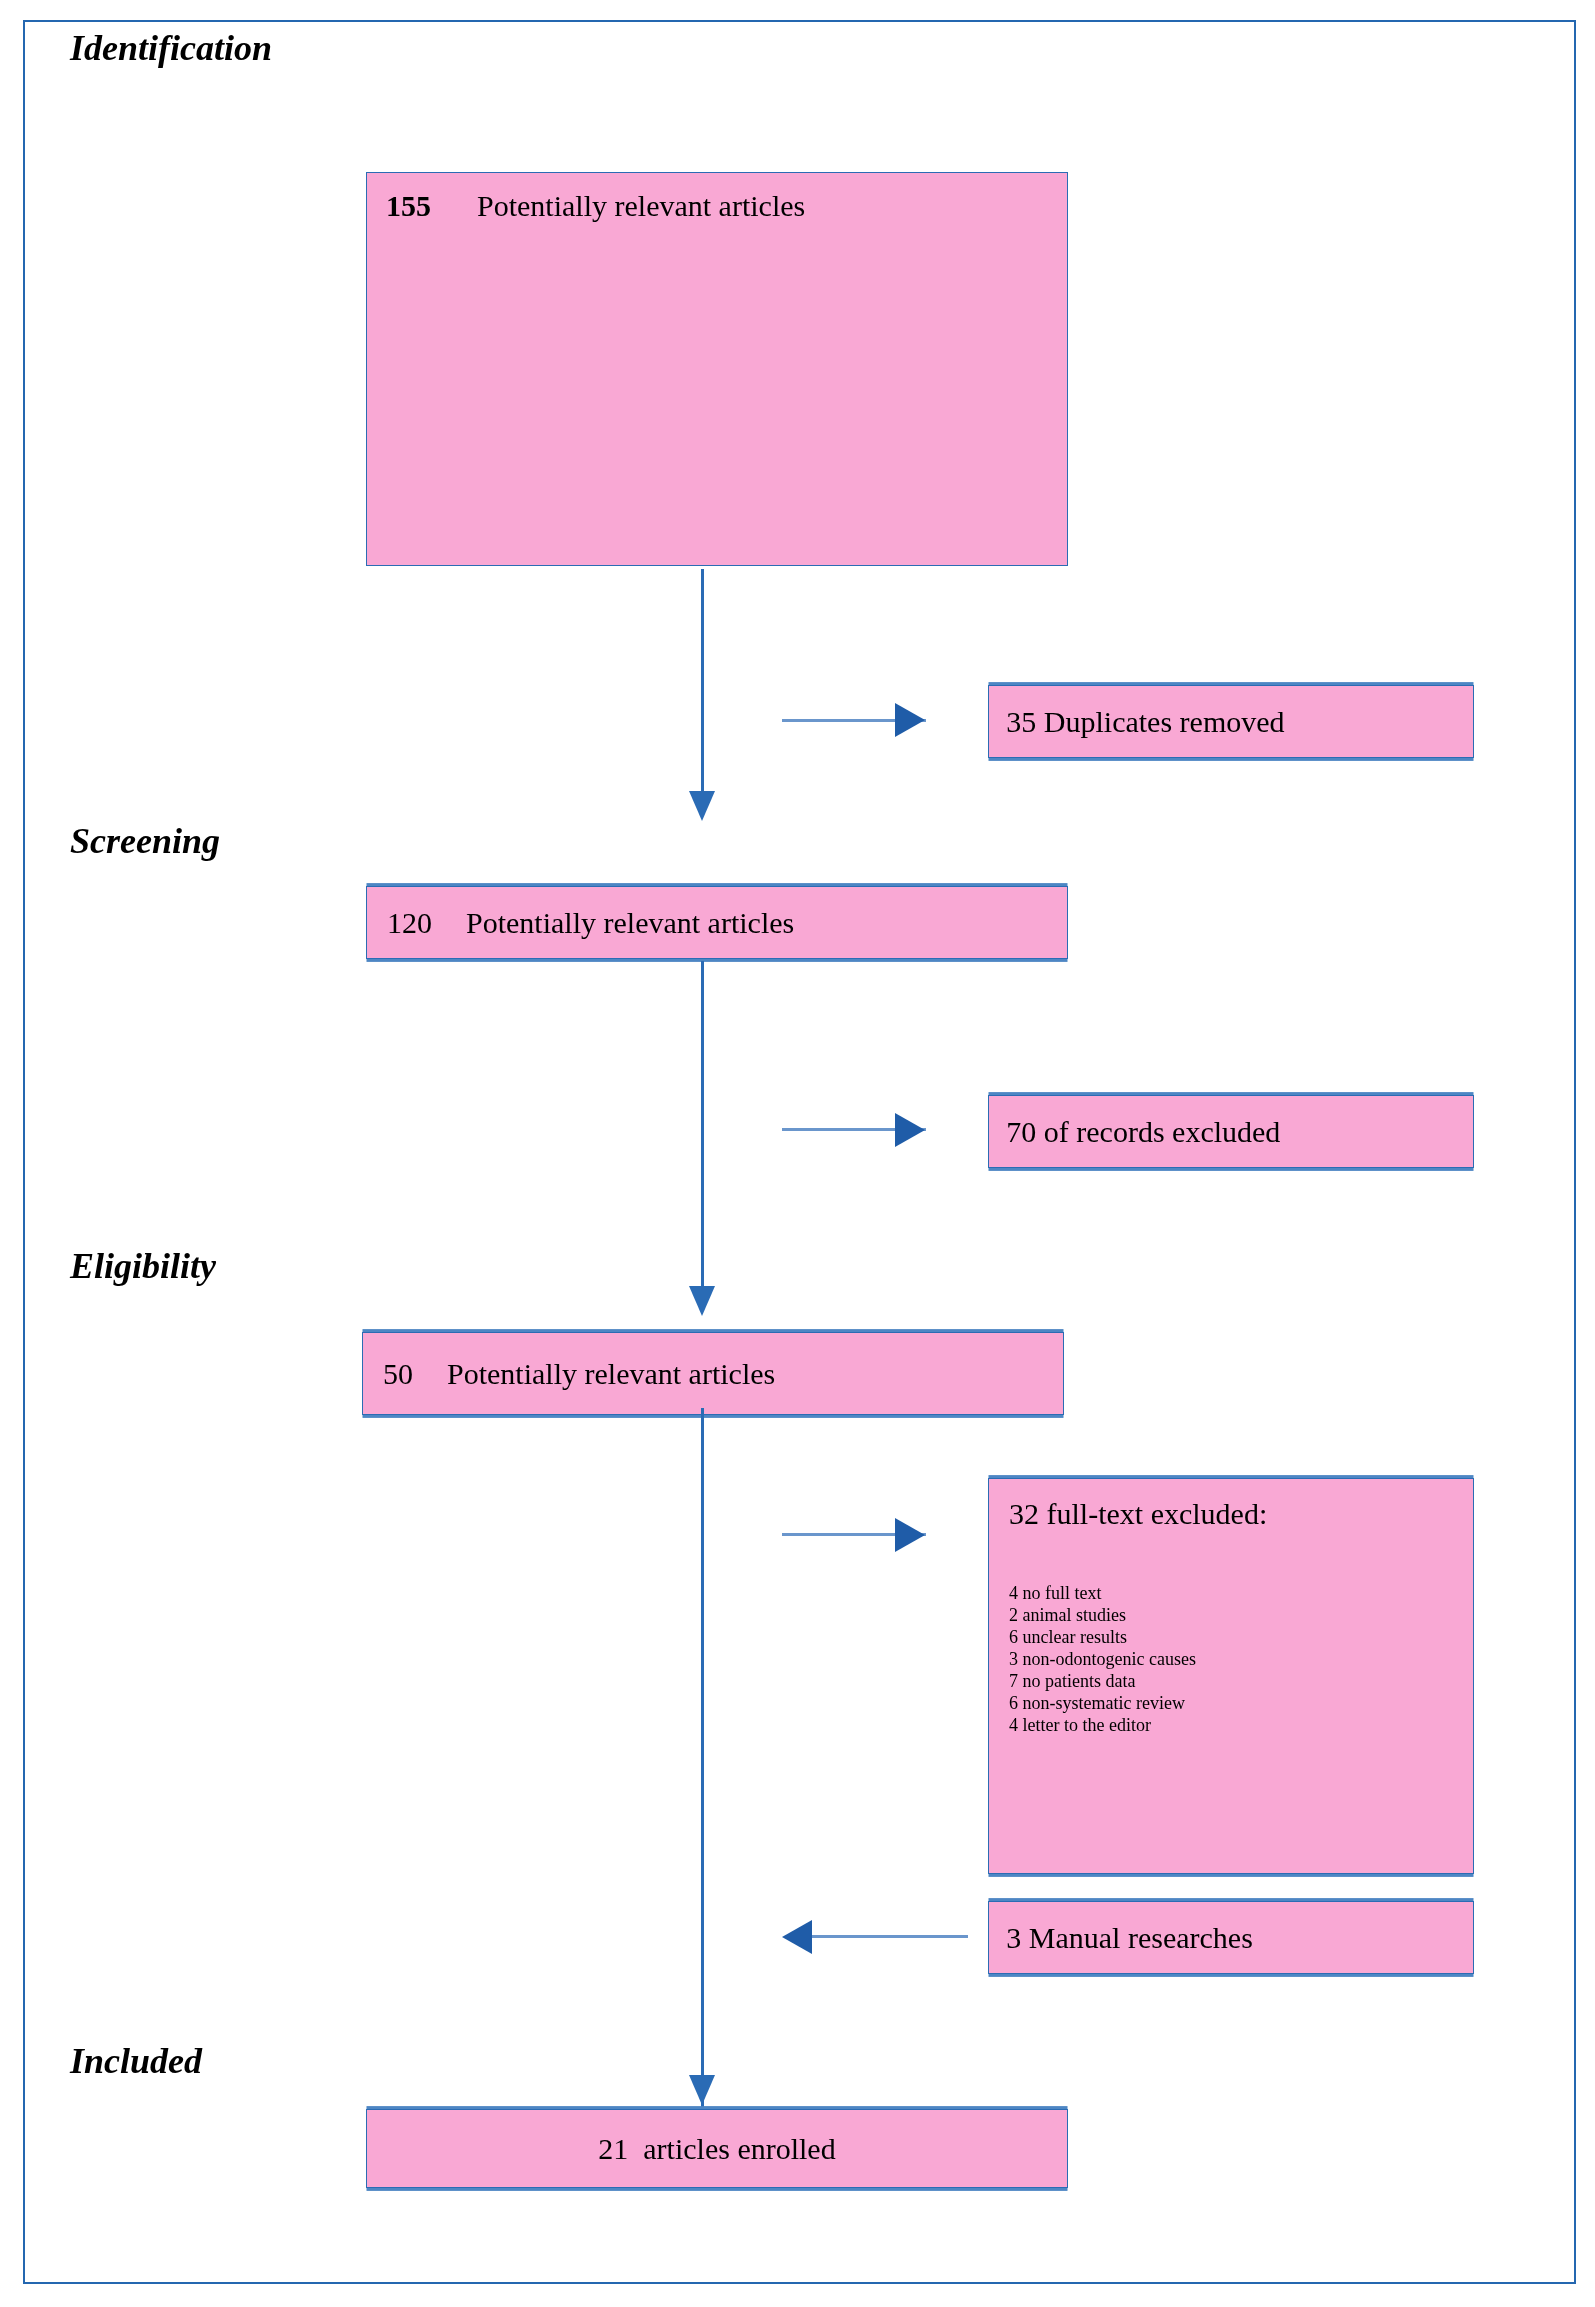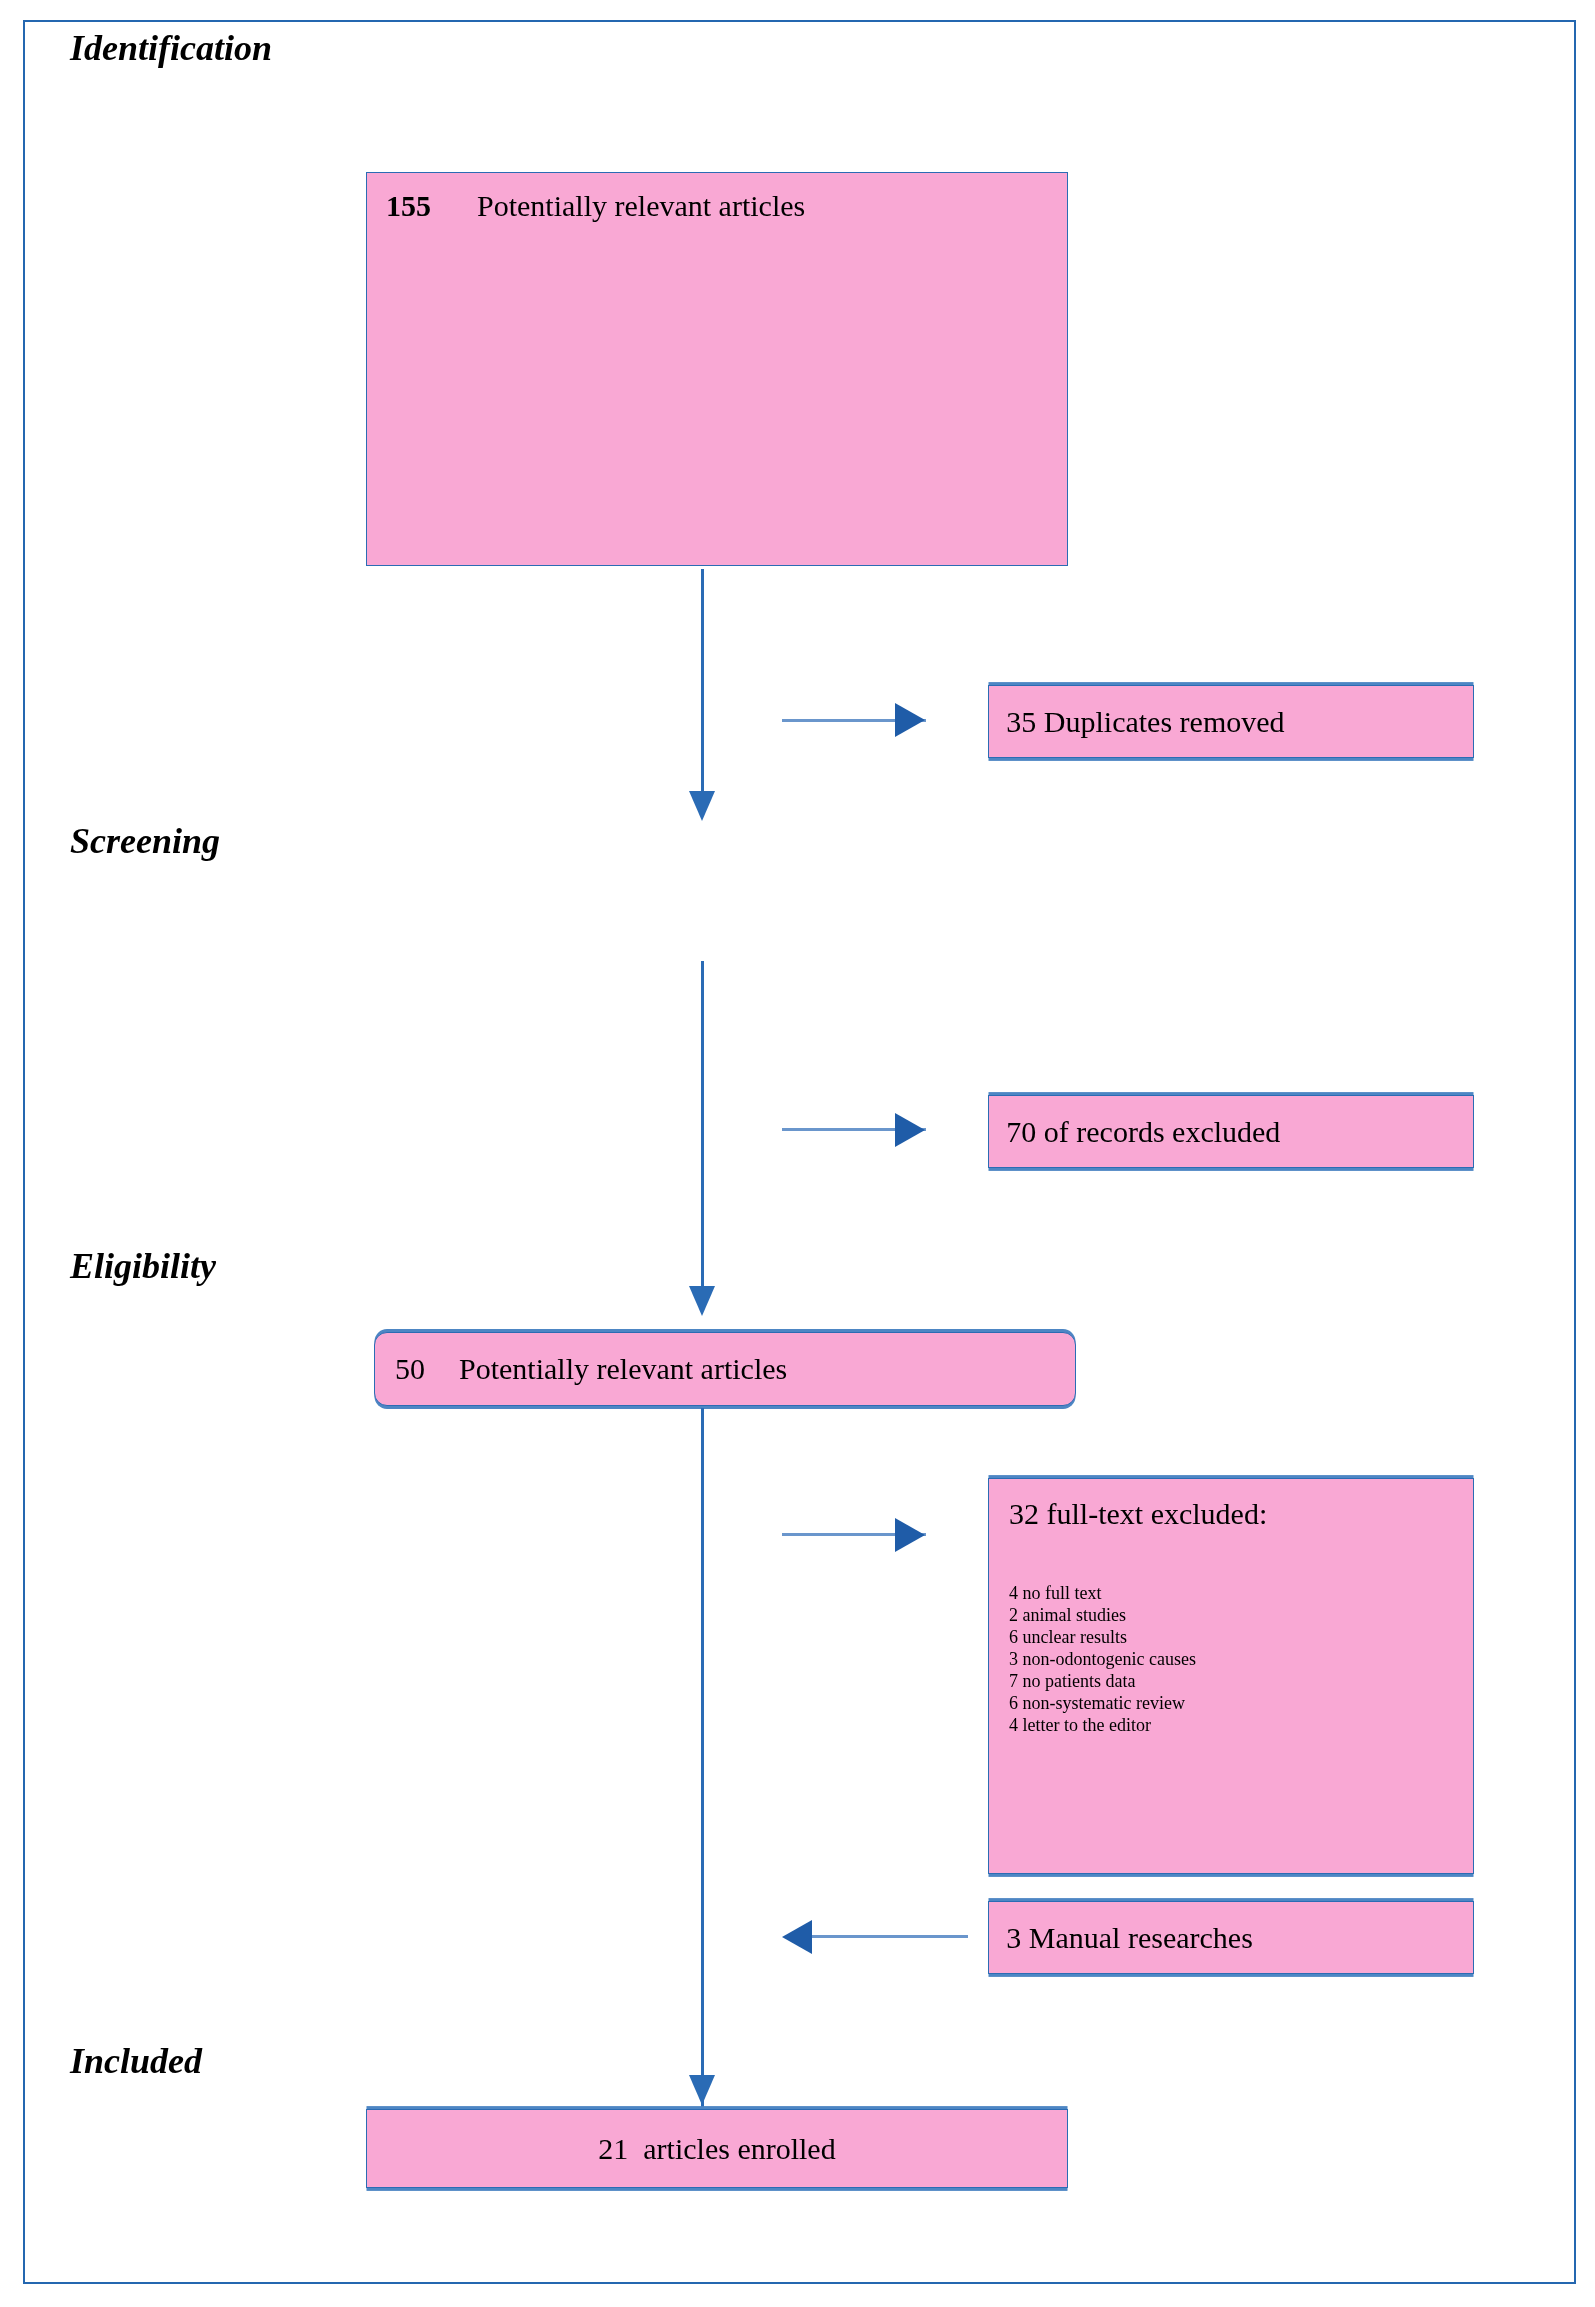--- a/index.html
+++ b/index.html
@@ -184,35 +184,40 @@
   <div class="h-stem" style="left:782px; top:719px; width:144px;"></div>
   <div class="h-head-right" style="left:895px; top:703px;"></div>
 
   <div class="box shadowed" style="left:968px; top:685px; width:486px; height:73px;">
     <div class="left-line">
       <span class="num">35</span>
       <span>Duplicates removed</span>
     </div>
   </div>
 
+  <div class="box shadowed" style="left:346px; top:886px; width:702px; height:73px;">
+    <div class="stage-line">
+      <span class="num">120</span><span class="gap"></span><span>Potentially relevant articles</span>
+    </div>
+  </div>
 
   <div class="v-stem" style="left:701px; top:961px; height:327px;"></div>
   <div class="v-head" style="left:689px; top:1286px;"></div>
 
   <div class="h-stem" style="left:782px; top:1128px; width:144px;"></div>
   <div class="h-head-right" style="left:895px; top:1113px;"></div>
 
   <div class="box shadowed" style="left:968px; top:1095px; width:486px; height:73px;">
     <div class="left-line">
       <span class="num">70</span>
       <span>of records excluded</span>
     </div>
   </div>
 
-  <div class="box shadowed" style="left:354px; top:1332px; width:702px; height:74px;border-radius:13px;">
+  <div class="box shadowed" style="left:342px; top:1332px; width:702px; height:83px;">
     <div class="stage-line">
       <span class="num">50</span><span class="gap"></span><span>Potentially relevant articles</span>
     </div>
   </div>
 
   <div class="v-stem" style="left:701px; top:1408px; height:702px;"></div>
   <div class="v-head" style="left:689px; top:2075px;"></div>
 
   <div class="h-stem" style="left:782px; top:1533px; width:144px;"></div>
   <div class="h-head-right" style="left:895px; top:1518px;"></div>

